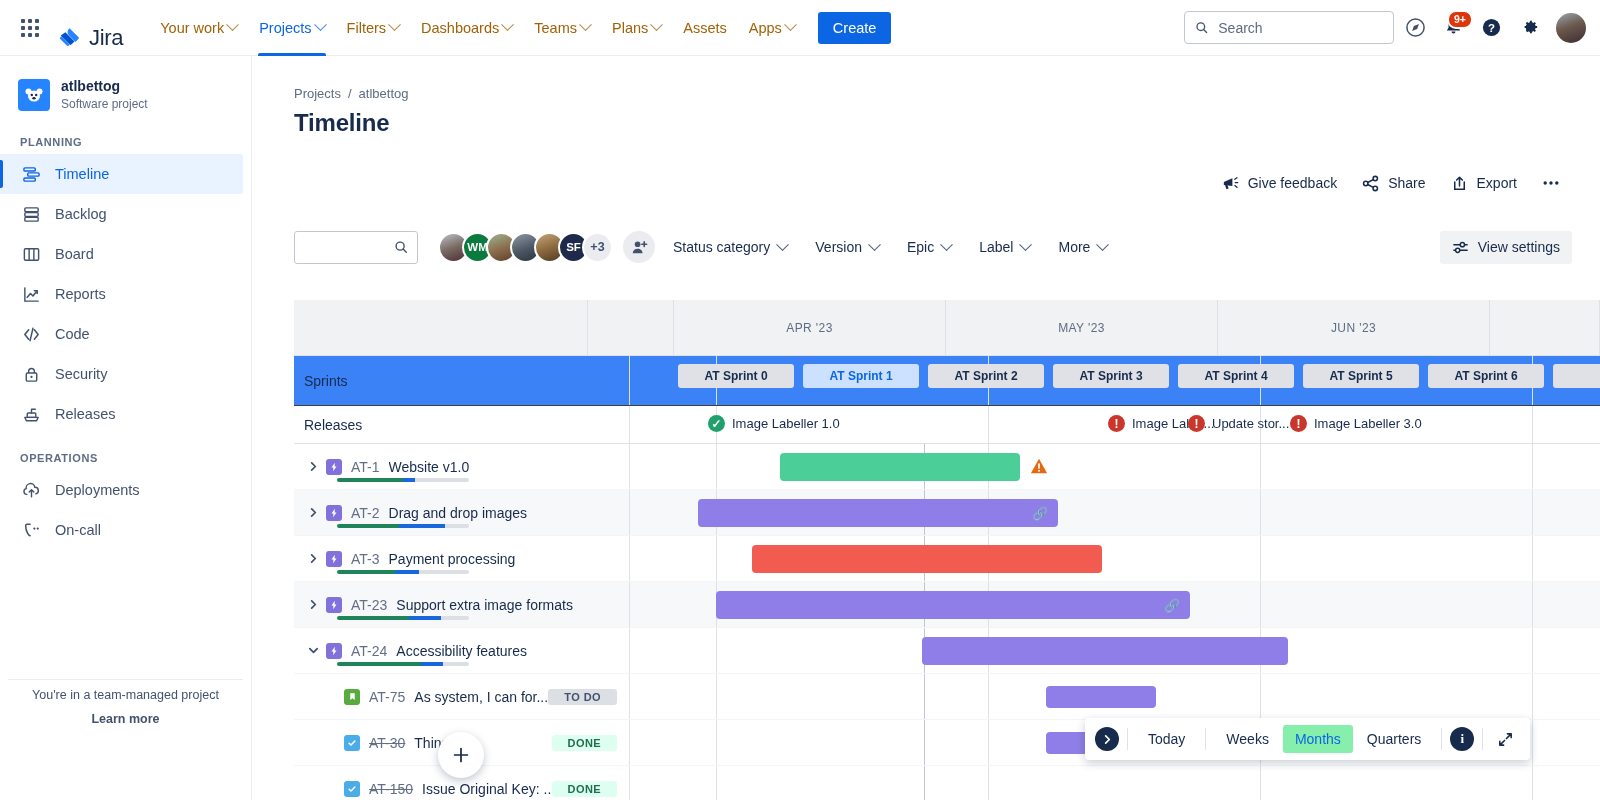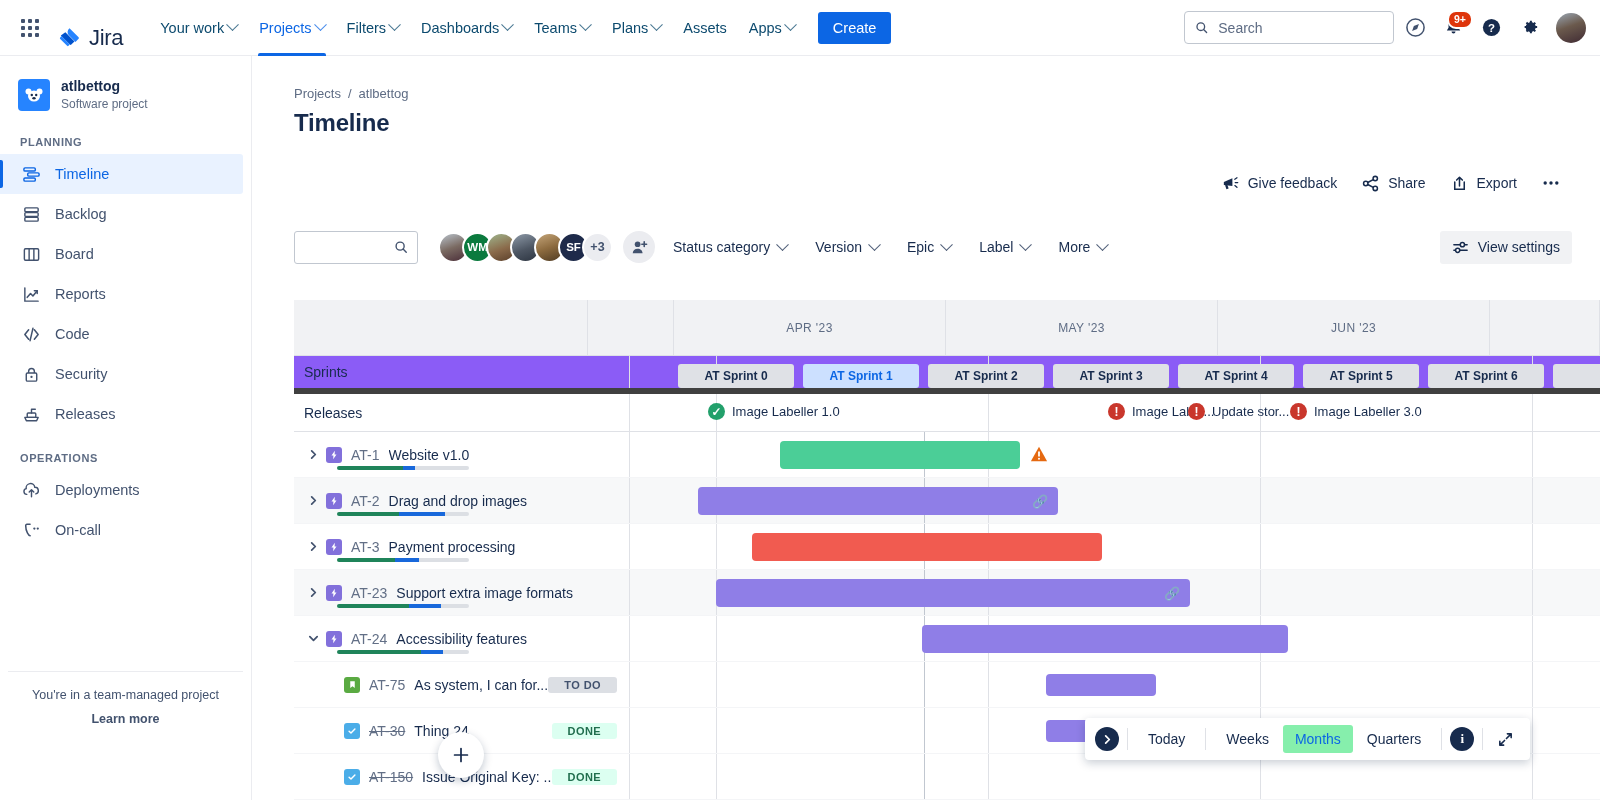--- a/index.html
+++ b/index.html
@@ -26,21 +26,21 @@
     display: grid; grid-template-columns: repeat(3, 4px); grid-template-rows: repeat(3, 4px);
     gap: 3px; align-content: center; justify-content: center;
     cursor: pointer;
   }
   .grid-icon i { background: #42526E; border-radius: 1px; display: block; width: 4px; height: 4px; }
   .brand { display: flex; align-items: center; gap: 7px; margin-left: 10px; margin-right: 26px; cursor: pointer; margin-top: 20px; }
   .brand-text { font-size: 22px; font-weight: 500; letter-spacing: -0.3px; color: #172B4D; }
   .navitems { display: flex; align-items: center; gap: 0px; height: 56px; }
   .navitem {
     position: relative; display: flex; align-items: center; gap: 4px;
-    font-size: 14.5px; color: #0c4a6e; padding: 0 11px; height: 56px; cursor: pointer;
+    font-size: 14.5px; color: #a16207; padding: 0 11px; height: 56px; cursor: pointer;
   }
   .navitem.active { color: #0C66E4; font-weight: 500; }
   .navitem.active::after {
     content: ""; position: absolute; left: 10px; right: 10px; bottom: 0; height: 3px;
     background: #0C66E4; border-radius: 2px 2px 0 0;
   }
   .caret { width: 9px; height: 9px; border-right: 1.6px solid currentColor; border-bottom: 1.6px solid currentColor;
            transform: rotate(45deg) translate(-2px,-2px); opacity: .75; }
   .create-btn {
     margin-left: 12px; background: #0C66E4; color: #fff; font-size: 14.5px; font-weight: 500;
@@ -85,21 +85,21 @@
   .nav-link {
     display: flex; align-items: center; gap: 14px; height: 40px; padding-left: 22px;
     font-size: 14.5px; color: #42526E; cursor: pointer; position: relative; margin-right: 8px;
     border-radius: 0 3px 3px 0;
   }
   .nav-link.sel { background: #E9F2FF; color: #0C66E4; font-weight: 500; }
   .nav-link.sel::before {
     content:""; position:absolute; left:0; top:6px; bottom:6px; width:3px; background:#0C66E4; border-radius:0 2px 2px 0;
   }
   .sb-foot {
-    position: absolute; left: 8px; right: 8px; bottom: 74px; border-top: 1px solid #EBECF0; padding-top: 16px;
+    position: absolute; left: 8px; right: 8px; bottom: 74px; border-top: 1px solid #EBECF0; padding-top: 8px;
     text-align: center;
   }
   .sb-foot-t { font-size: 12.5px; color: #42526E; }
   .sb-foot-l { font-size: 12.5px; color: #42526E; font-weight: 700; margin-top: 10px; cursor: pointer; }
 
   
   .main { position: absolute; top: 56px; left: 252px; width: 1348px; height: 744px; background: #fff; }
   .crumbs { padding: 30px 0 0 42px; font-size: 13px; color: #5E6C84; display: flex; gap: 7px; }
   .crumbs a { color: #5E6C84; text-decoration: none; cursor: pointer; }
   .page-title { font-size: 24px; font-weight: 600; color: #172B4D; padding: 8px 0 0 42px; letter-spacing: -.2px; }
@@ -134,21 +134,21 @@
   .tl { position:absolute; top:244px; left:42px; right:0; bottom:0; }
 
   .tl-head { display:flex; height:56px; background:#F1F2F4; border-bottom:1px solid #DFE1E6; }
   .tl-head-left { width:336px; border-right:1px solid #DFE1E6; }
   .tl-head-right { flex:1; display:flex; position:relative; }
   .month {
     border-right:1px solid #DFE1E6; display:flex; align-items:center; justify-content:center;
     font-size:12px; font-weight:500; color:#5E6C84; letter-spacing:.4px;
   }
 
-  .tl-sprints { display:flex; height:38px; border-bottom:6px solid #404040; background:#8b5cf6; }
+  .tl-sprints { display:flex; height:50px; border-bottom:1px solid #404040; background:#3b82f6; }
   .tl-sprints-left { width:336px; border-right:1px solid #DFE1E6; display:flex; align-items:center; padding-left:10px;
                      font-size:14px; color:#172B4D; }
   .lane { flex:1; position:relative; }
   .sprint-chip {
     position:absolute; top:8px; height:24px; border-radius:3px; background:#DFE1E6; color:#172B4D;
     font-size:12px; font-weight:700; display:flex; align-items:center; justify-content:center; cursor:pointer;
   }
   .sprint-chip.cur { background:#CCE0FF; color:#0C66E4; }
 
   .tl-rel { display:flex; height:38px; border-bottom:1px solid #DFE1E6; background:#fff; }

